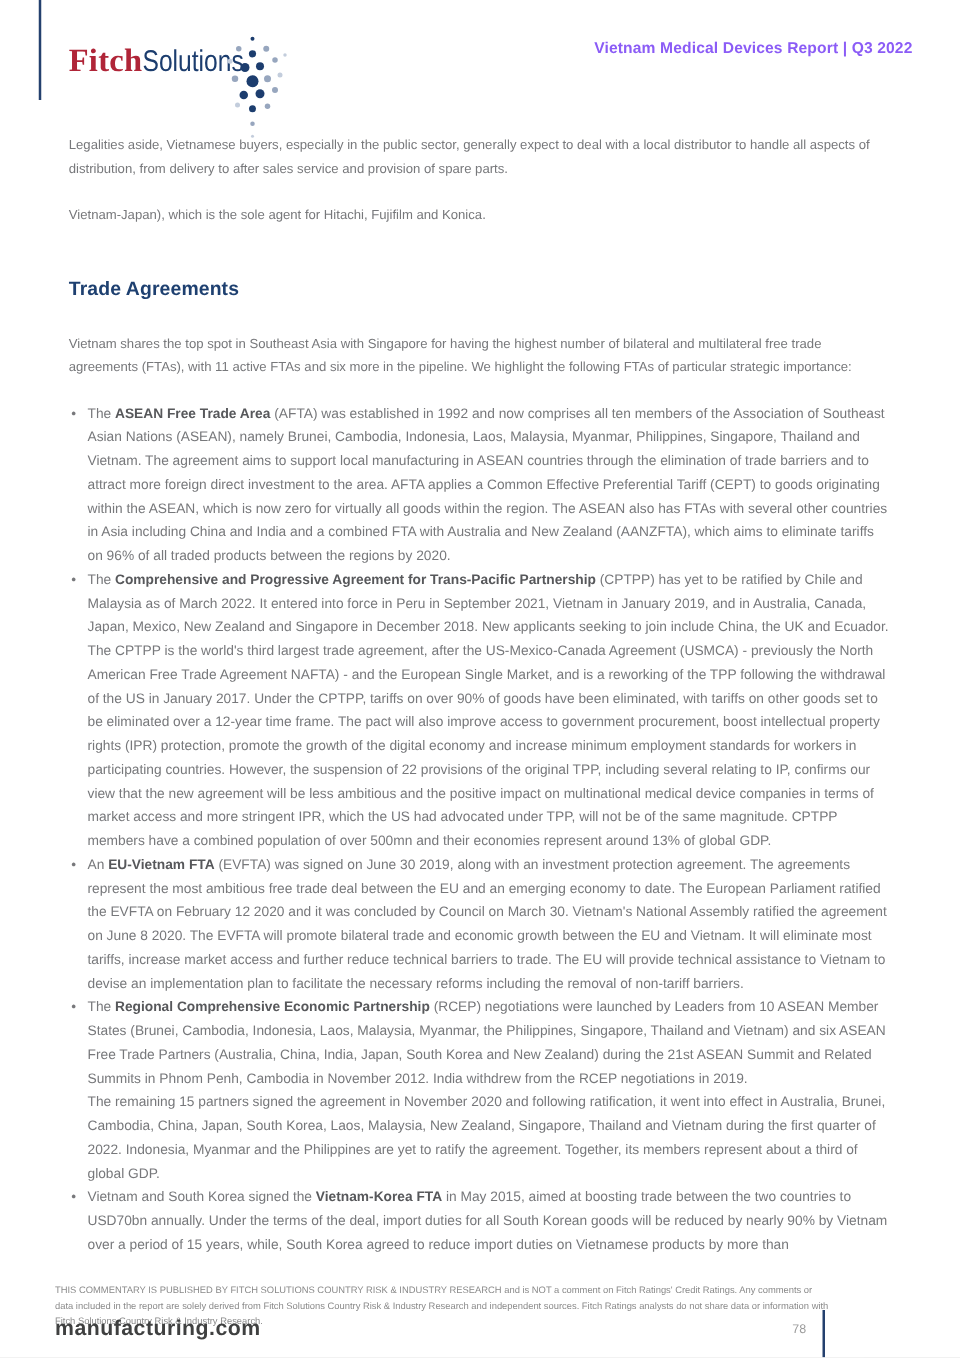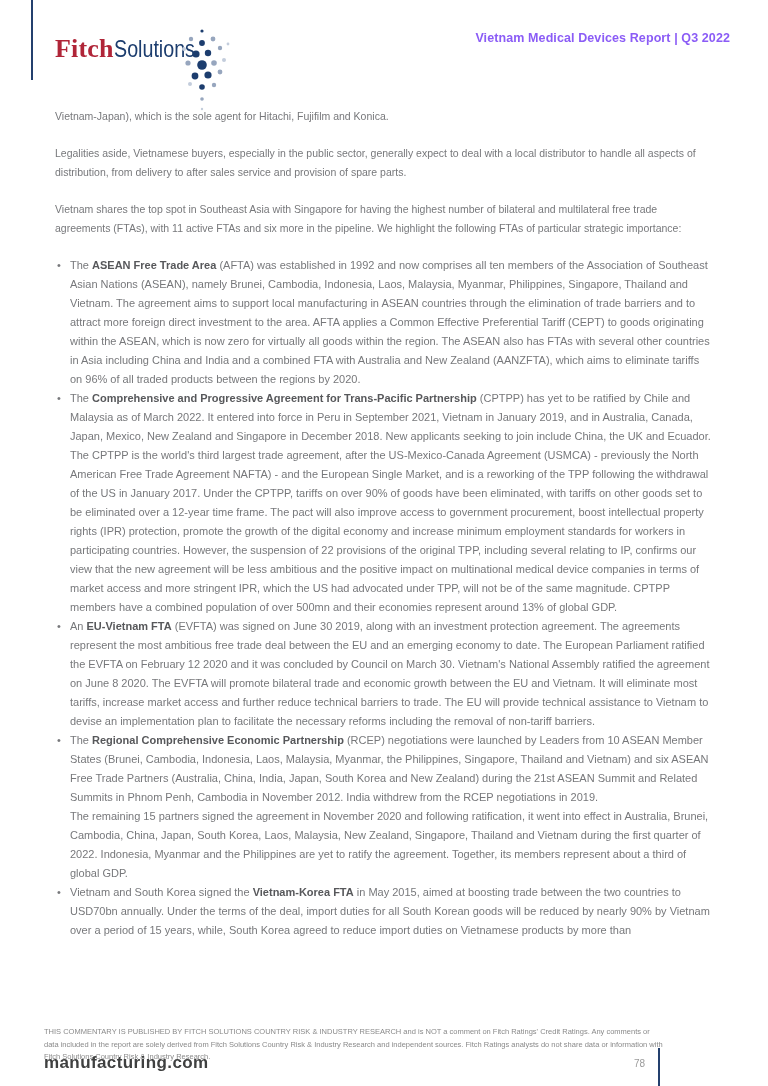--- a/index.html
+++ b/index.html
@@ -86,23 +86,24 @@
           <circle cx="40" cy="59" r="2.2" fill="#97A6BE"></circle>
           <circle cx="28" cy="73" r="1.8" fill="#97A6BE"></circle>
           <circle cx="28" cy="83" r="1.2" fill="#C3CDDC"></circle>
         </g>
       </svg>
     </div>
     <div class="report-title">Vietnam Medical Devices Report | Q3 2022</div>
   </header>
 
   <main class="content">
+    <p class="body-text">Legalities aside, Vietnamese buyers, especially in the public sector, generally expect to deal with a local distributor to handle all aspects of distribution, from delivery to after sales service and provision of spare parts.</p>
     <p class="body-text">Vietnam-Japan), which is the sole agent for Hitachi, Fujifilm and Konica.</p>
-    <p class="body-text">Legalities aside, Vietnamese buyers, especially in the public sector, generally expect to deal with a local distributor to handle all aspects of distribution, from delivery to after sales service and provision of spare parts.</p>
 
+    <h2 class="section-heading">Trade Agreements</h2>
 
     <p class="body-text">Vietnam shares the top spot in Southeast Asia with Singapore for having the highest number of bilateral and multilateral free trade agreements (FTAs), with 11 active FTAs and six more in the pipeline. We highlight the following FTAs of particular strategic importance:</p>
 
     <ul class="fta-list">
         <li><span>The </span><strong>ASEAN Free Trade Area</strong><span> (AFTA) was established in 1992 and now comprises all ten members of the Association of Southeast Asian Nations (ASEAN), namely Brunei, Cambodia, Indonesia, Laos, Malaysia, Myanmar, Philippines, Singapore, Thailand and Vietnam. The agreement aims to support local manufacturing in ASEAN countries through the elimination of trade barriers and to attract more foreign direct investment to the area. AFTA applies a Common Effective Preferential Tariff (CEPT) to goods originating within the ASEAN, which is now zero for virtually all goods within the region. The ASEAN also has FTAs with several other countries in Asia including China and India and a combined FTA with Australia and New Zealand (AANZFTA), which aims to eliminate tariffs on 96% of all traded products between the regions by 2020.</span></li>
         <li><span>The </span><strong>Comprehensive and Progressive Agreement for Trans-Pacific Partnership</strong><span> (CPTPP) has yet to be ratified by Chile and Malaysia as of March 2022. It entered into force in Peru in September 2021, Vietnam in January 2019, and in Australia, Canada, Japan, Mexico, New Zealand and Singapore in December 2018. New applicants seeking to join include China, the UK and Ecuador. The CPTPP is the world's third largest trade agreement, after the US-Mexico-Canada Agreement (USMCA) - previously the North American Free Trade Agreement NAFTA) - and the European Single Market, and is a reworking of the TPP following the withdrawal of the US in January 2017. Under the CPTPP, tariffs on over 90% of goods have been eliminated, with tariffs on other goods set to be eliminated over a 12-year time frame. The pact will also improve access to government procurement, boost intellectual property rights (IPR) protection, promote the growth of the digital economy and increase minimum employment standards for workers in participating countries. However, the suspension of 22 provisions of the original TPP, including several relating to IP, confirms our view that the new agreement will be less ambitious and the positive impact on multinational medical device companies in terms of market access and more stringent IPR, which the US had advocated under TPP, will not be of the same magnitude. CPTPP members have a combined population of over 500mn and their economies represent around 13% of global GDP.</span></li>
         <li><span>An </span><strong>EU-Vietnam FTA</strong><span> (EVFTA) was signed on June 30 2019, along with an investment protection agreement. The agreements represent the most ambitious free trade deal between the EU and an emerging economy to date. The European Parliament ratified the EVFTA on February 12 2020 and it was concluded by Council on March 30. Vietnam's National Assembly ratified the agreement on June 8 2020. The EVFTA will promote bilateral trade and economic growth between the EU and Vietnam. It will eliminate most tariffs, increase market access and further reduce technical barriers to trade. The EU will provide technical assistance to Vietnam to devise an implementation plan to facilitate the necessary reforms including the removal of non-tariff barriers.</span></li>
         <li><span>The </span><strong>Regional Comprehensive Economic Partnership</strong><span> (RCEP) negotiations were launched by Leaders from 10 ASEAN Member States (Brunei, Cambodia, Indonesia, Laos, Malaysia, Myanmar, the Philippines, Singapore, Thailand and Vietnam) and six ASEAN Free Trade Partners (Australia, China, India, Japan, South Korea and New Zealand) during the 21st ASEAN Summit and Related Summits in Phnom Penh, Cambodia in November 2012. India withdrew from the RCEP negotiations in 2019.</span><br><span>The remaining 15 partners signed the agreement in November 2020 and following ratification, it went into effect in Australia, Brunei, Cambodia, China, Japan, South Korea, Laos, Malaysia, New Zealand, Singapore, Thailand and Vietnam during the first quarter of 2022. Indonesia, Myanmar and the Philippines are yet to ratify the agreement. Together, its members represent about a third of global GDP.</span></li>
         <li><span>Vietnam and South Korea signed the </span><strong>Vietnam-Korea FTA</strong><span> in May 2015, aimed at boosting trade between the two countries to USD70bn annually. Under the terms of the deal, import duties for all South Korean goods will be reduced by nearly 90% by Vietnam over a period of 15 years, while, South Korea agreed to reduce import duties on Vietnamese products by more than</span></li>
       </ul>

